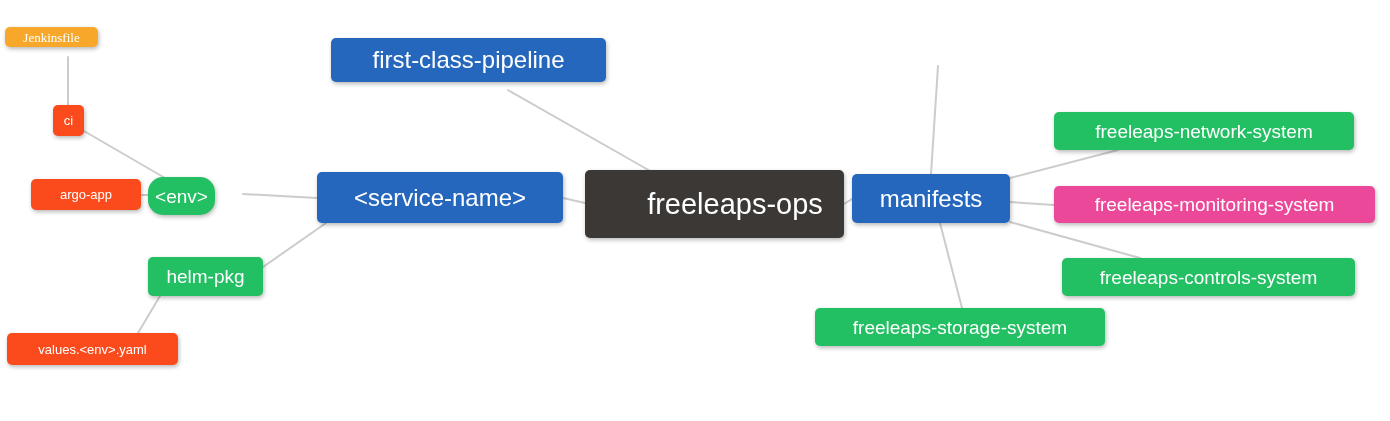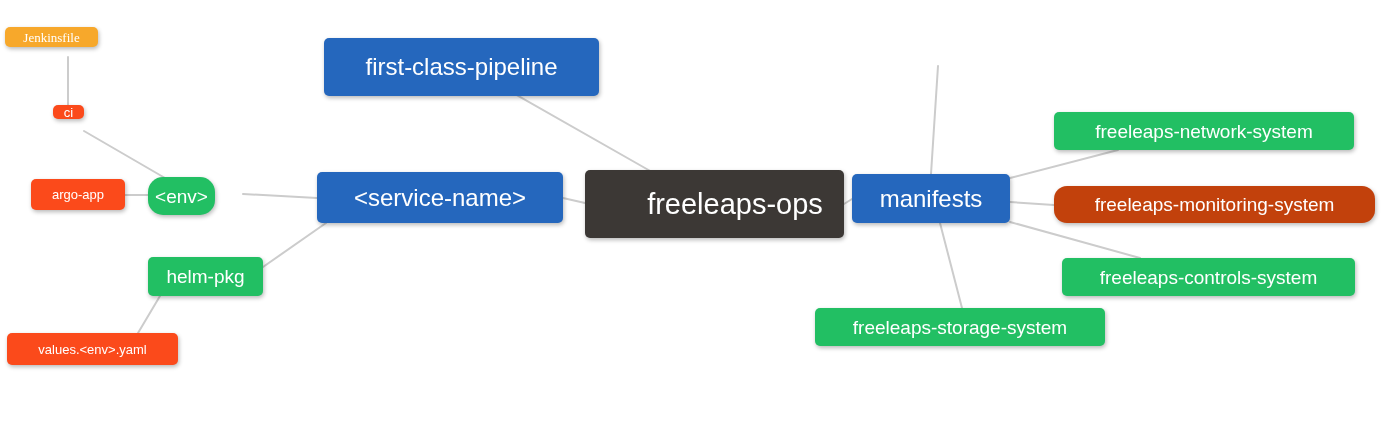--- a/index.html
+++ b/index.html
@@ -26,28 +26,28 @@
     box-sizing:border-box;
     line-height:1;
   }
   .fs-root{font-size:29px;}
   .fs-primary{font-size:24px;}
   .fs-secondary{font-size:19px;}
   .fs-small{font-size:13px;}
 
   
   #n-root      {left:585px; top:170px; width:259px; height:68px;padding-left:41px;}
-  #n-pipeline  {left:324px; top:38px;  width:275px; height:58px;}
+  #n-pipeline  {left:331px; top:38px;  width:275px; height:44px;}
   #n-service   {left:317px; top:172px; width:246px; height:51px;}
   #n-manifests {left:852px; top:174px; width:158px; height:49px;}
   #n-env       {left:148px; top:177px; width:67px;  height:38px;border-radius:15px;}
   #n-helm      {left:148px; top:257px; width:115px; height:39px;}
   #n-jenkins   {left:5px;  top:27px;  width:93px;  height:20px;font-family:Liberation Serif, serif;}
-  #n-ci        {left:53px;  top:105px; width:31px;  height:14px;}
-  #n-argo      {left:31px;  top:179px; width:94px;  height:31px;}
+  #n-ci        {left:53px;  top:105px; width:31px;  height:31px;}
+  #n-argo      {left:31px;  top:179px; width:110px;  height:31px;}
   #n-values    {left:7px;   top:333px; width:171px; height:32px;}
   #n-devops    {left:798px; top:28px;  width:284px; height:38px;}
   #n-network   {left:1054px;top:112px; width:300px; height:38px;}
   #n-monitor   {left:1054px;top:186px; width:321px; height:37px;}
   #n-controls  {left:1062px;top:258px; width:293px; height:38px;}
   #n-storage   {left:815px; top:308px; width:290px; height:38px;}
 </style>
 </head>
 <body>
 
@@ -74,17 +74,17 @@
   <div class="node fs-small" id="n-ci" style="background: rgb(251, 74, 27); color: rgb(255, 255, 255);">ci</div>
   <div class="node fs-small" id="n-argo" style="background: rgb(251, 74, 27); color: rgb(255, 255, 255);">argo-app</div>
   <div class="node fs-small" id="n-values" style="background: rgb(251, 74, 27); color: rgb(255, 255, 255);">values.&lt;env&gt;.yaml</div>
   <div class="node fs-secondary" id="n-env" style="background: rgb(34, 191, 99); color: rgb(255, 255, 255);">&lt;env&gt;</div>
   <div class="node fs-secondary" id="n-helm" style="background: rgb(34, 191, 99); color: rgb(255, 255, 255); text-align: center;">helm-pkg</div>
   <div class="node fs-primary" id="n-pipeline" style="background: rgb(37, 103, 189); color: rgb(255, 255, 255);">first-class-pipeline</div>
   <div class="node fs-primary" id="n-service" style="background: rgb(37, 103, 189); color: rgb(255, 255, 255);">&lt;service-name&gt;</div>
   <div class="node fs-root" id="n-root" style="background: rgb(60, 56, 53); color: rgb(255, 255, 255);">freeleaps-ops</div>
   <div class="node fs-primary" id="n-manifests" style="background: rgb(37, 103, 189); color: rgb(255, 255, 255);">manifests</div>
   <div class="node fs-secondary" id="n-network" style="background: rgb(34, 191, 99); color: rgb(255, 255, 255);">freeleaps-network-system</div>
-  <div class="node fs-secondary" id="n-monitor" style="background: #c2410c; color: rgb(255, 255, 255); border-radius: 13px;">freeleaps-monitoring-system</div>
+  <div class="node fs-secondary" id="n-monitor" style="background: #ec4899; color: rgb(255, 255, 255);">freeleaps-monitoring-system</div>
   <div class="node fs-secondary" id="n-controls" style="background: rgb(34, 191, 99); color: rgb(255, 255, 255);">freeleaps-controls-system</div>
   <div class="node fs-secondary" id="n-storage" style="background: rgb(34, 191, 99); color: rgb(255, 255, 255);">freeleaps-storage-system</div>
 
 </div>
 
 </body></html>

